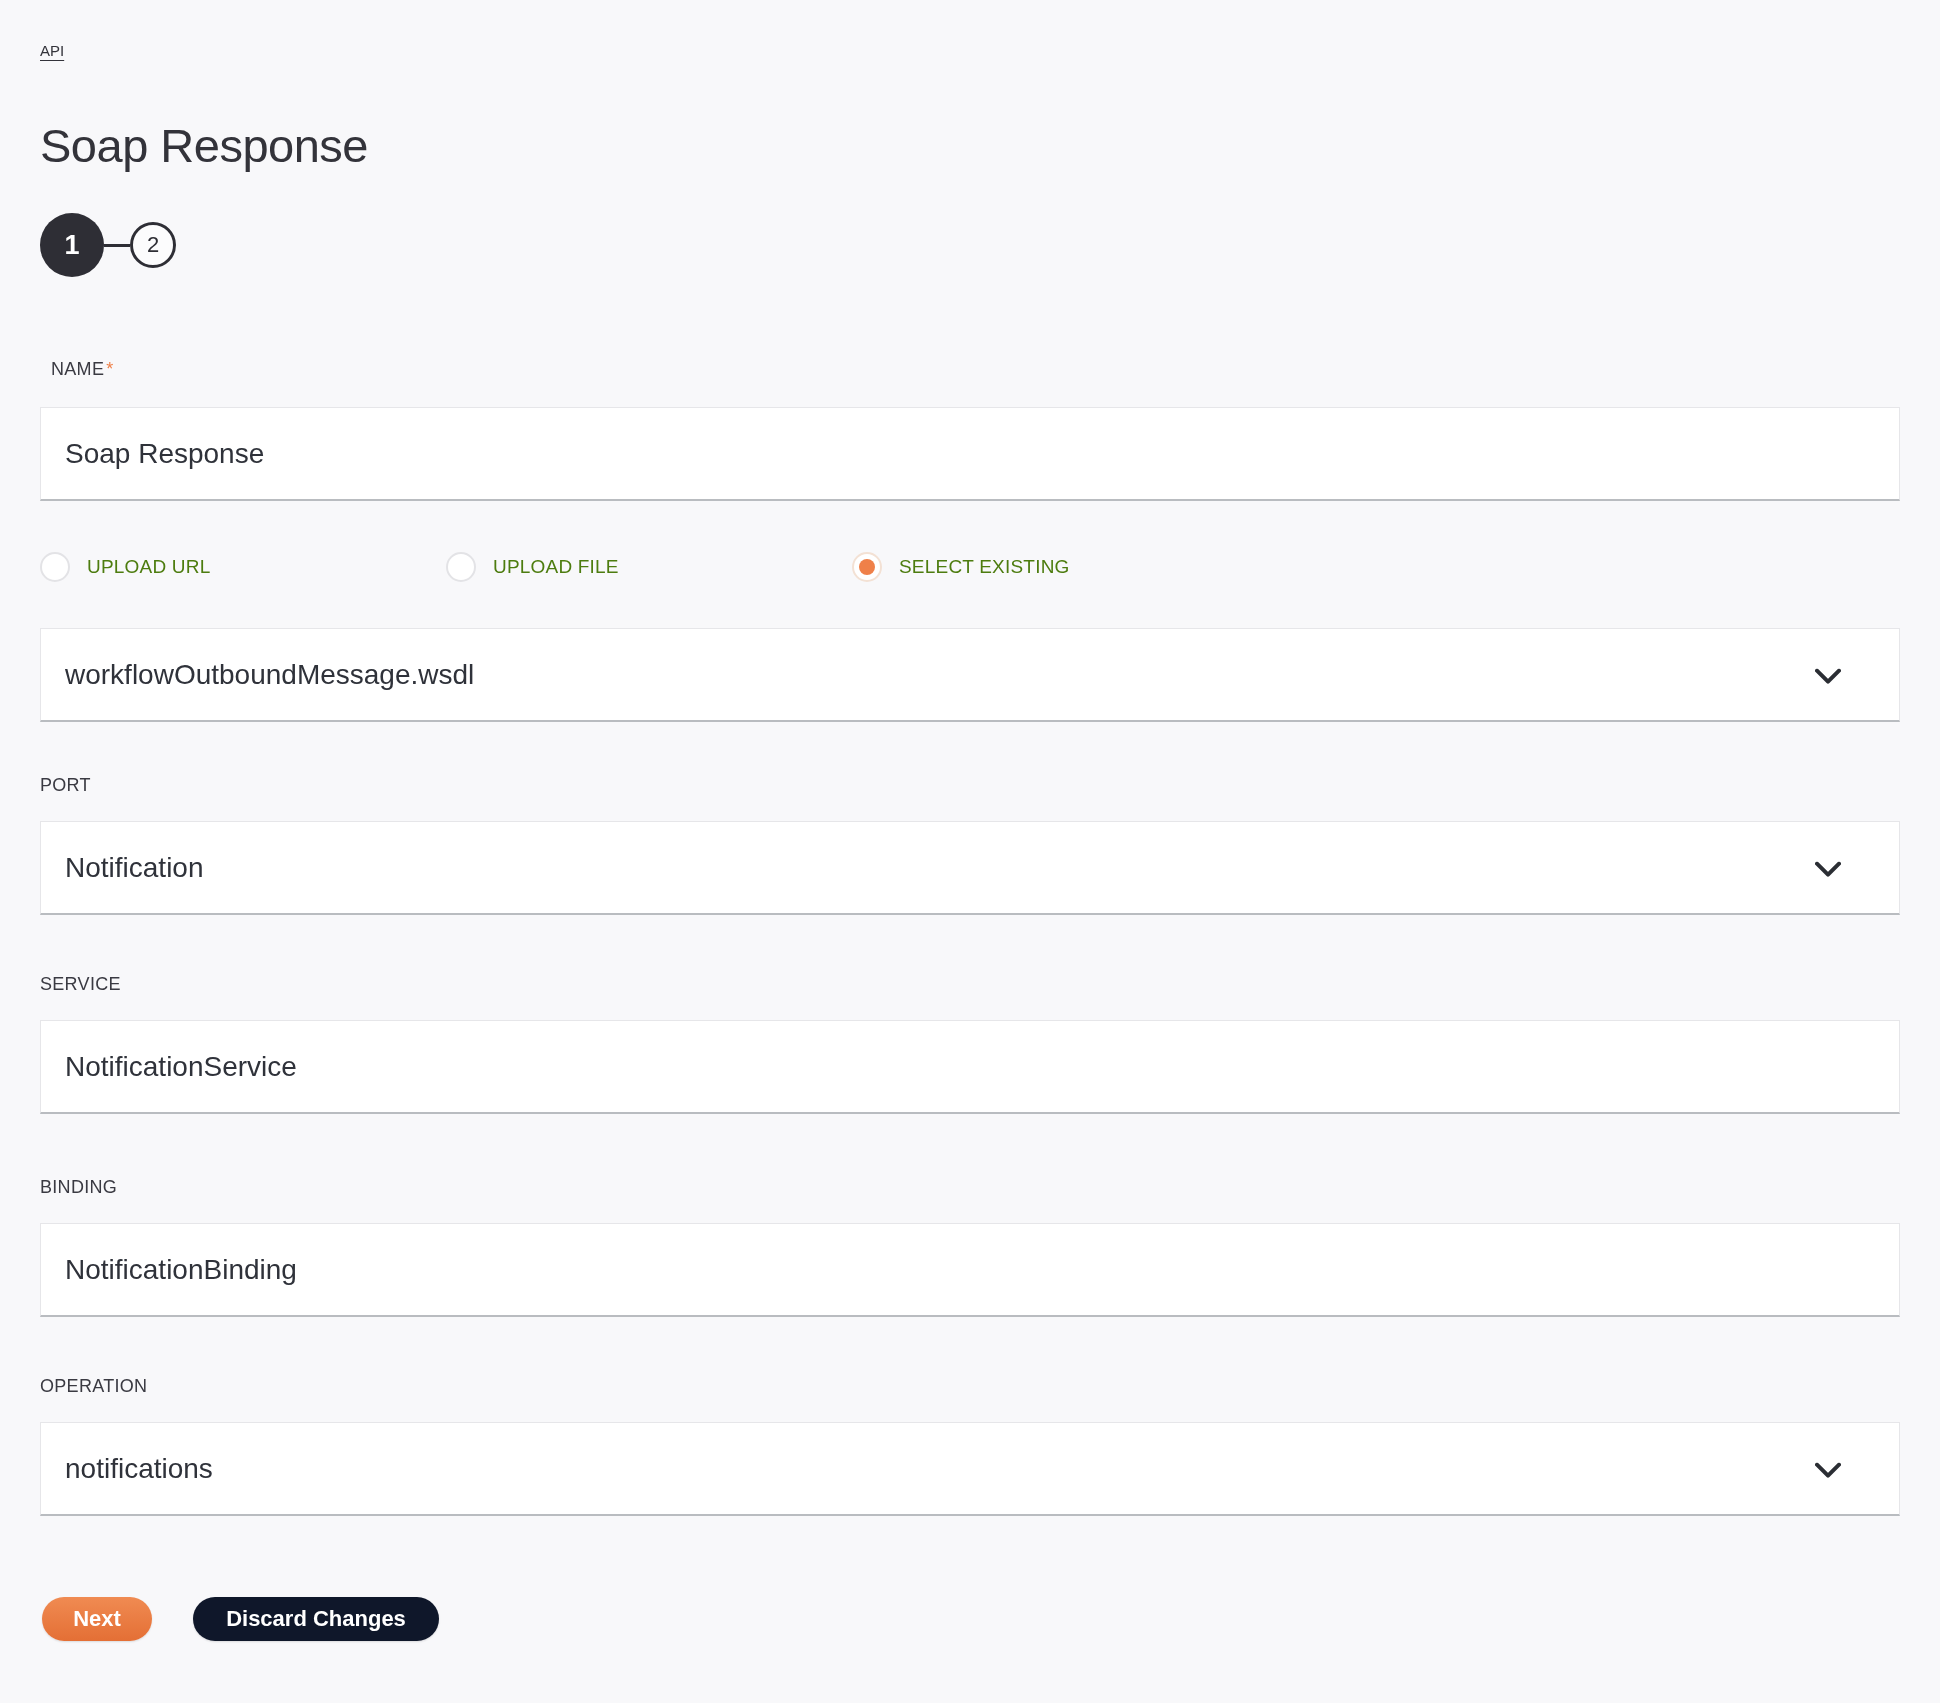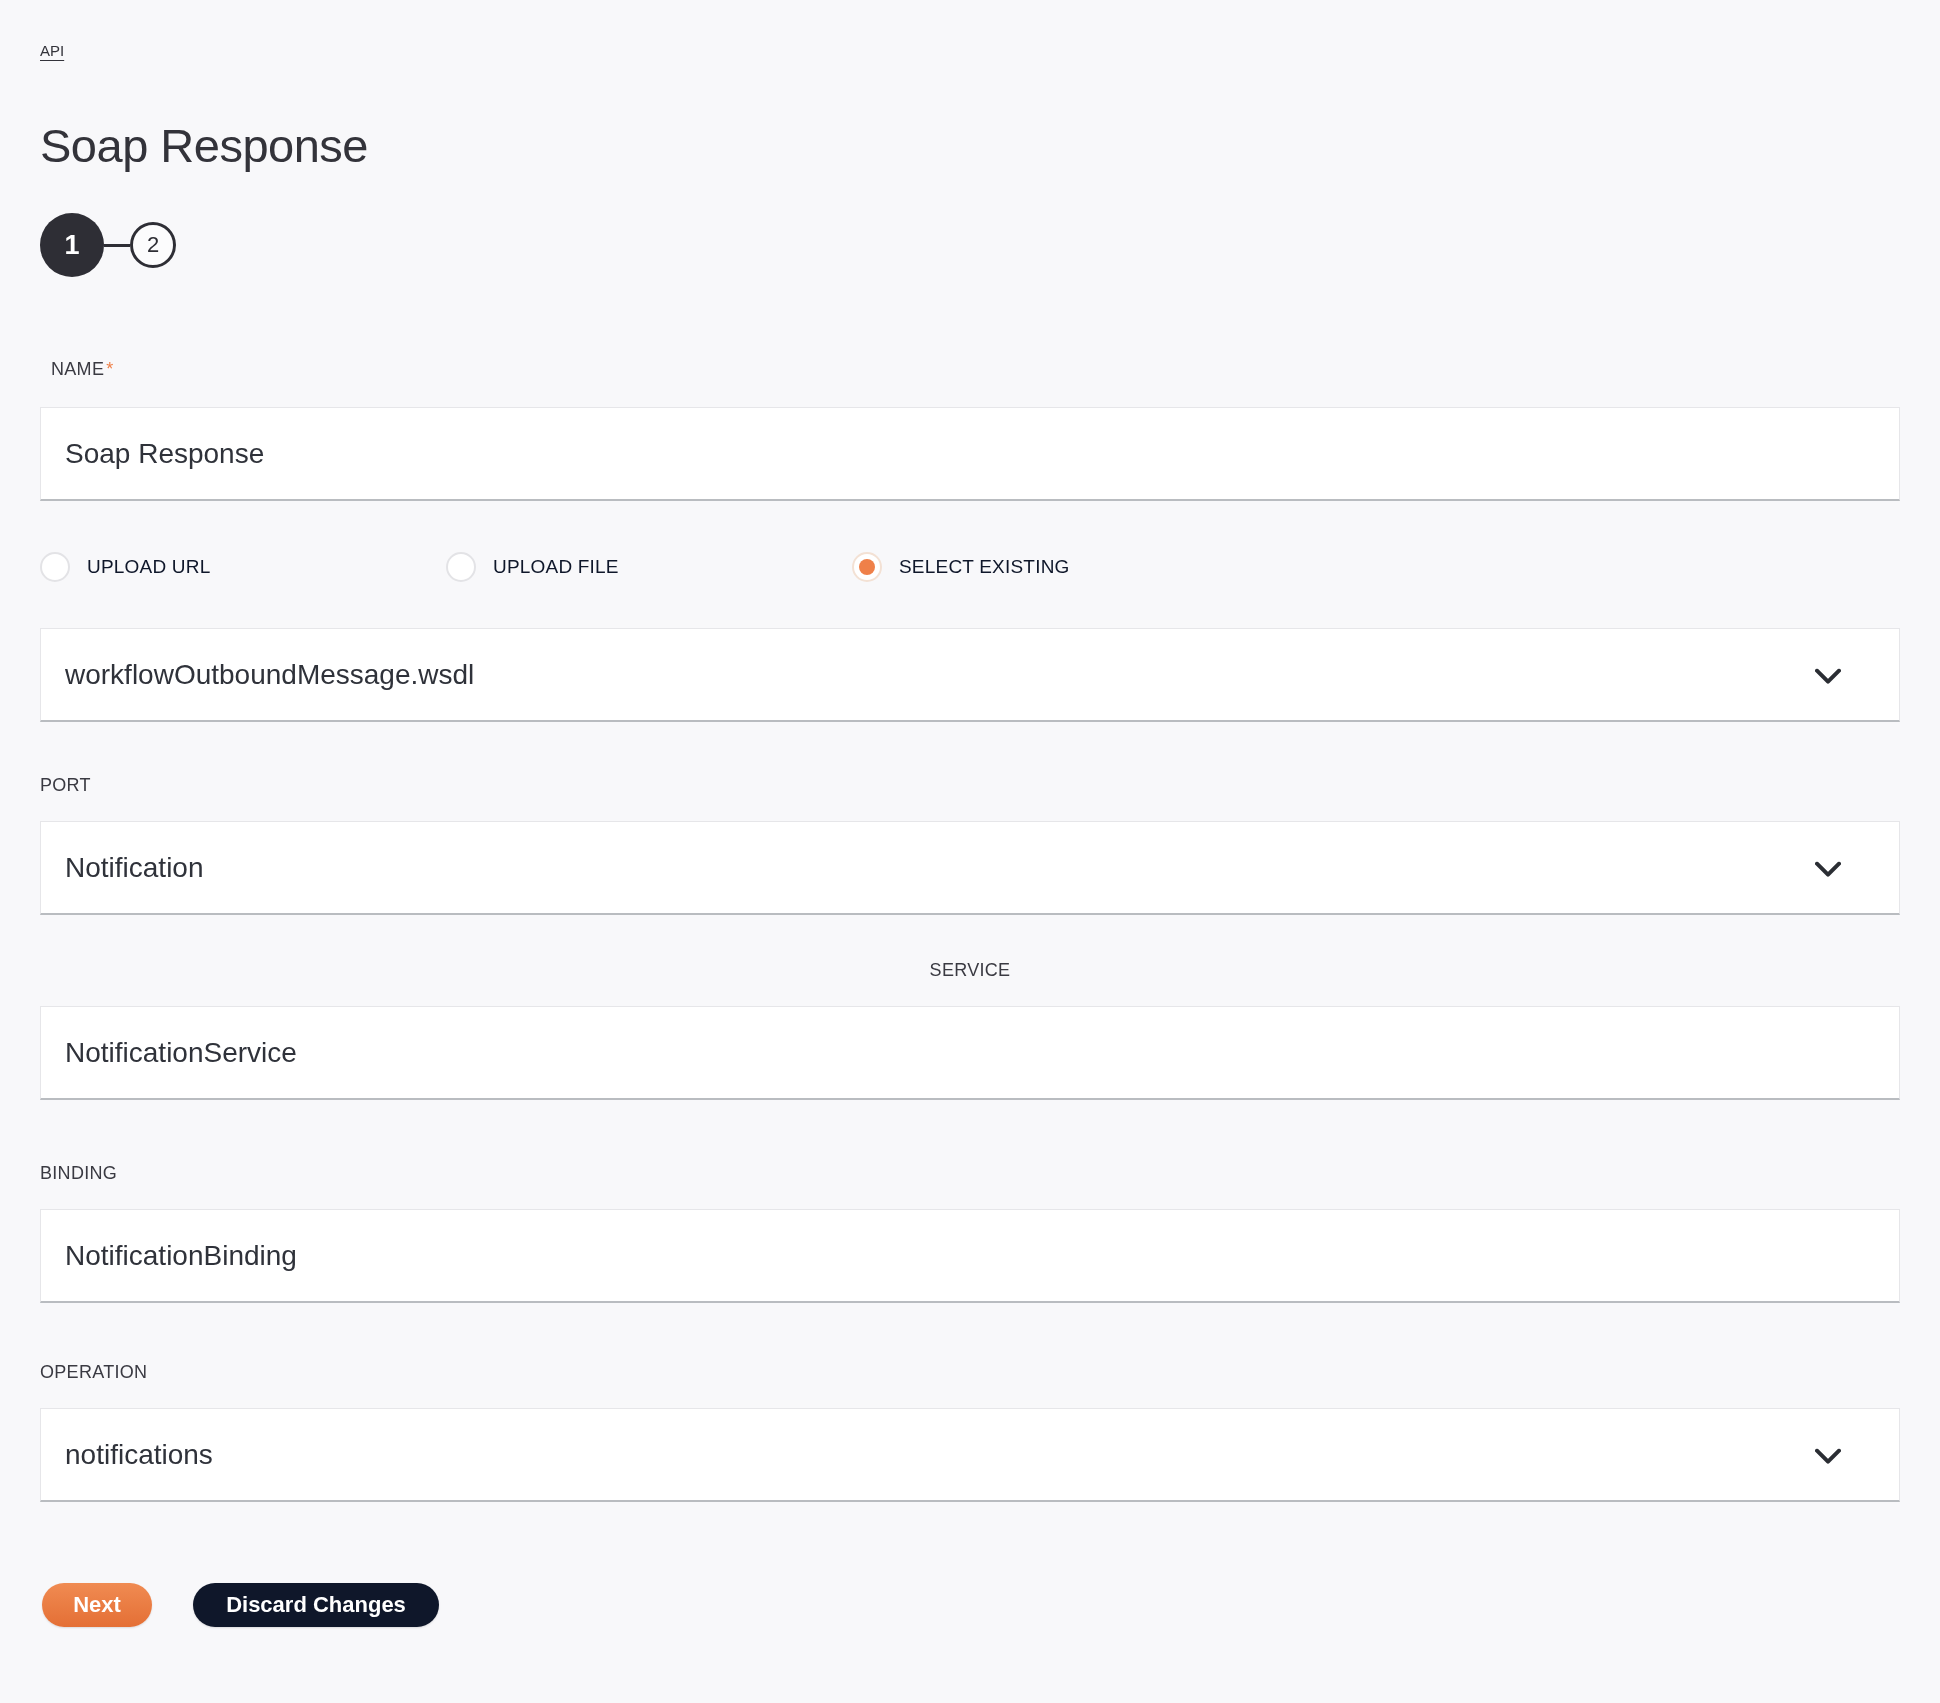--- a/index.html
+++ b/index.html
@@ -86,21 +86,21 @@
   }
   .chevron svg { display: block; }
 
   
   .mt-name-label   { margin-top: 82px; margin-left: 11px; }
   .mt-box          { margin-top: 27px; }
   .mt-radio-row    { margin-top: 51px; }
   .mt-wsdl         { margin-top: 46px; }
   .mt-port-label   { margin-top: 53px; }
   .mt-box2         { margin-top: 25px; }
-  .mt-service-label{ margin-top: 45px; text-align: center; }
+  .mt-service-label{ margin-top: 59px; }
   .mt-binding-label{ margin-top: 63px; }
   .mt-op-label     { margin-top: 59px; }
   .mt-actions      { margin-top: 81px; }
 
   
   .radio-row { display: flex; }
   .radio-option {
     display: flex; align-items: center;
     width: 406px;
     cursor: pointer;
@@ -111,21 +111,21 @@
     border: 2px solid #e3e3e6;
     flex: none;
     display: flex; align-items: center; justify-content: center;
   }
   .radio-option.selected .radio-circle { border-color: #f3e1d4; }
   .radio-dot { width: 16px; height: 16px; border-radius: 50%; background: transparent; }
   .radio-option.selected .radio-dot { background: #ef8049; }
   .radio-label {
     margin-left: 17px;
     font-size: 19px;
-    color: #0f172a;
+    color: #4d7c0f;
     letter-spacing: 0.2px;
   }
 
   
   .actions { display: flex; align-items: center; }
   .btn {
     height: 44px;
     border: none;
     border-radius: 30px;
     color: #ffffff;

